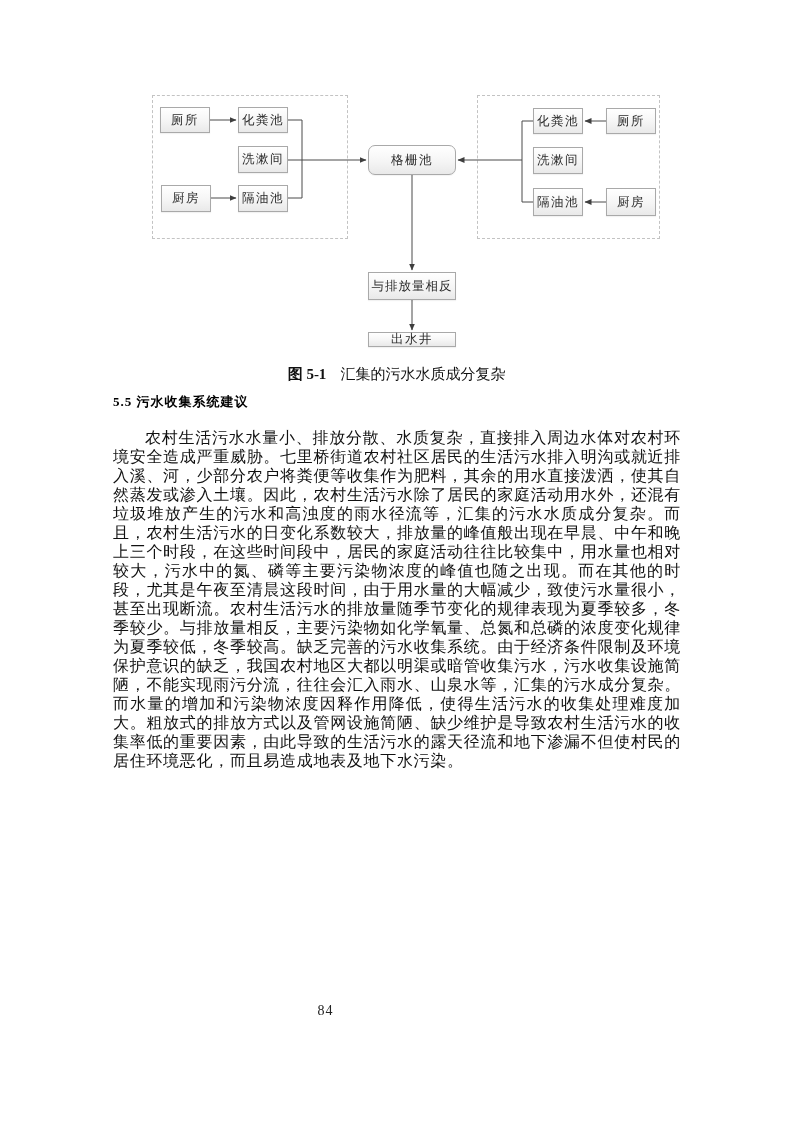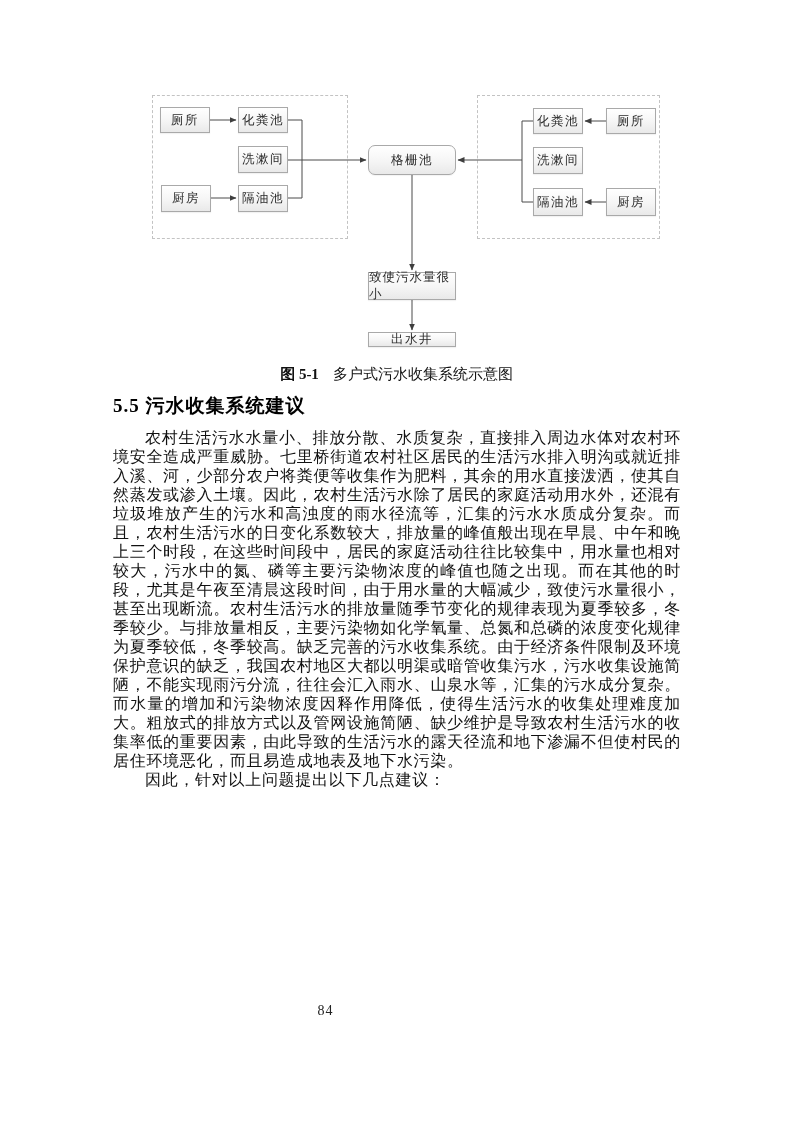--- a/index.html
+++ b/index.html
@@ -30,21 +30,21 @@
   .connectors{position:absolute;left:0;top:0;}
   
   .caption{
     position:absolute;left:0;top:365px;width:793px;
     text-align:center;font-size:15px;color:#111;
   }
   .caption .cap-label{font-weight:bold;margin-right:14px;}
   
   .heading{
     position:absolute;left:113px;top:393px;
-    font-size:19px;font-weight:bold;letter-spacing:1px;color:#000;
+    font-size:13px;font-weight:bold;letter-spacing:1px;color:#000;
   }
   .body-text{
     position:absolute;left:113px;top:428px;width:568px;
     font-size:16px;line-height:19px;letter-spacing:0.7px;
     text-align:justify;color:#111;
   }
   .body-text p{margin:0;text-indent:2em;}
   .page-num{
     position:absolute;left:0;top:1003px;width:651px;
     text-align:center;font-size:14px;color:#222;letter-spacing:1px;
@@ -89,30 +89,29 @@
     <div class="node" style="left:161px;top:185px;width:50px;height:27px;">厨房</div>
     <div class="node" style="left:238px;top:185px;width:50px;height:27px;">隔油池</div>
 
     <div class="node" style="left:533px;top:108px;width:50px;height:26px;">化粪池</div>
     <div class="node" style="left:606px;top:108px;width:50px;height:26px;">厕所</div>
     <div class="node" style="left:533px;top:147px;width:50px;height:27px;">洗漱间</div>
     <div class="node" style="left:533px;top:188px;width:50px;height:28px;">隔油池</div>
     <div class="node" style="left:606px;top:188px;width:50px;height:28px;">厨房</div>
 
     <div class="node" style="left:368px;top:145px;width:88px;height:30px;border-radius:7px;">格栅池</div>
-    <div class="node" style="left:368px;top:272px;width:88px;height:28px;letter-spacing:1px;">致使污水量很小</div>
+    <div class="node" style="left:368px;top:272px;width:88px;height:28px;letter-spacing:1px;">与排放量相反</div>
     <div class="node" style="left:368px;top:332px;width:88px;height:15px;">出水井</div>
   </div>
 
   <div class="caption">
-    <span class="cap-label">图 5-1</span><span>多户式污水收集系统示意图</span>
+    <span class="cap-label">图 5-1</span><span>汇集的污水水质成分复杂</span>
   </div>
 
   <div class="heading">5.5 污水收集系统建议</div>
 
   <div class="body-text">
     <p>农村生活污水水量小、排放分散、水质复杂，直接排入周边水体对农村环境安全造成严重威胁。七里桥街道农村社区居民的生活污水排入明沟或就近排入溪、河，少部分农户将粪便等收集作为肥料，其余的用水直接泼洒，使其自然蒸发或渗入土壤。因此，农村生活污水除了居民的家庭活动用水外，还混有垃圾堆放产生的污水和高浊度的雨水径流等，汇集的污水水质成分复杂。而且，农村生活污水的日变化系数较大，排放量的峰值般出现在早晨、中午和晚上三个时段，在这些时间段中，居民的家庭活动往往比较集中，用水量也相对较大，污水中的氮、磷等主要污染物浓度的峰值也随之出现。而在其他的时段，尤其是午夜至清晨这段时间，由于用水量的大幅减少，致使污水量很小，甚至出现断流。农村生活污水的排放量随季节变化的规律表现为夏季较多，冬季较少。与排放量相反，主要污染物如化学氧量、总氮和总磷的浓度变化规律为夏季较低，冬季较高。缺乏完善的污水收集系统。由于经济条件限制及环境保护意识的缺乏，我国农村地区大都以明渠或暗管收集污水，污水收集设施简陋，不能实现雨污分流，往往会汇入雨水、山泉水等，汇集的污水成分复杂。而水量的增加和污染物浓度因释作用降低，使得生活污水的收集处理难度加大。粗放式的排放方式以及管网设施简陋、缺少维护是导致农村生活污水的收集率低的重要因素，由此导致的生活污水的露天径流和地下渗漏不但使村民的居住环境恶化，而且易造成地表及地下水污染。</p>
-    <p>因此，针对以上问题提出以下几点建议：</p>
   </div>
 
   <div class="page-num">84</div>
 
 </div>
 
 </body></html>

